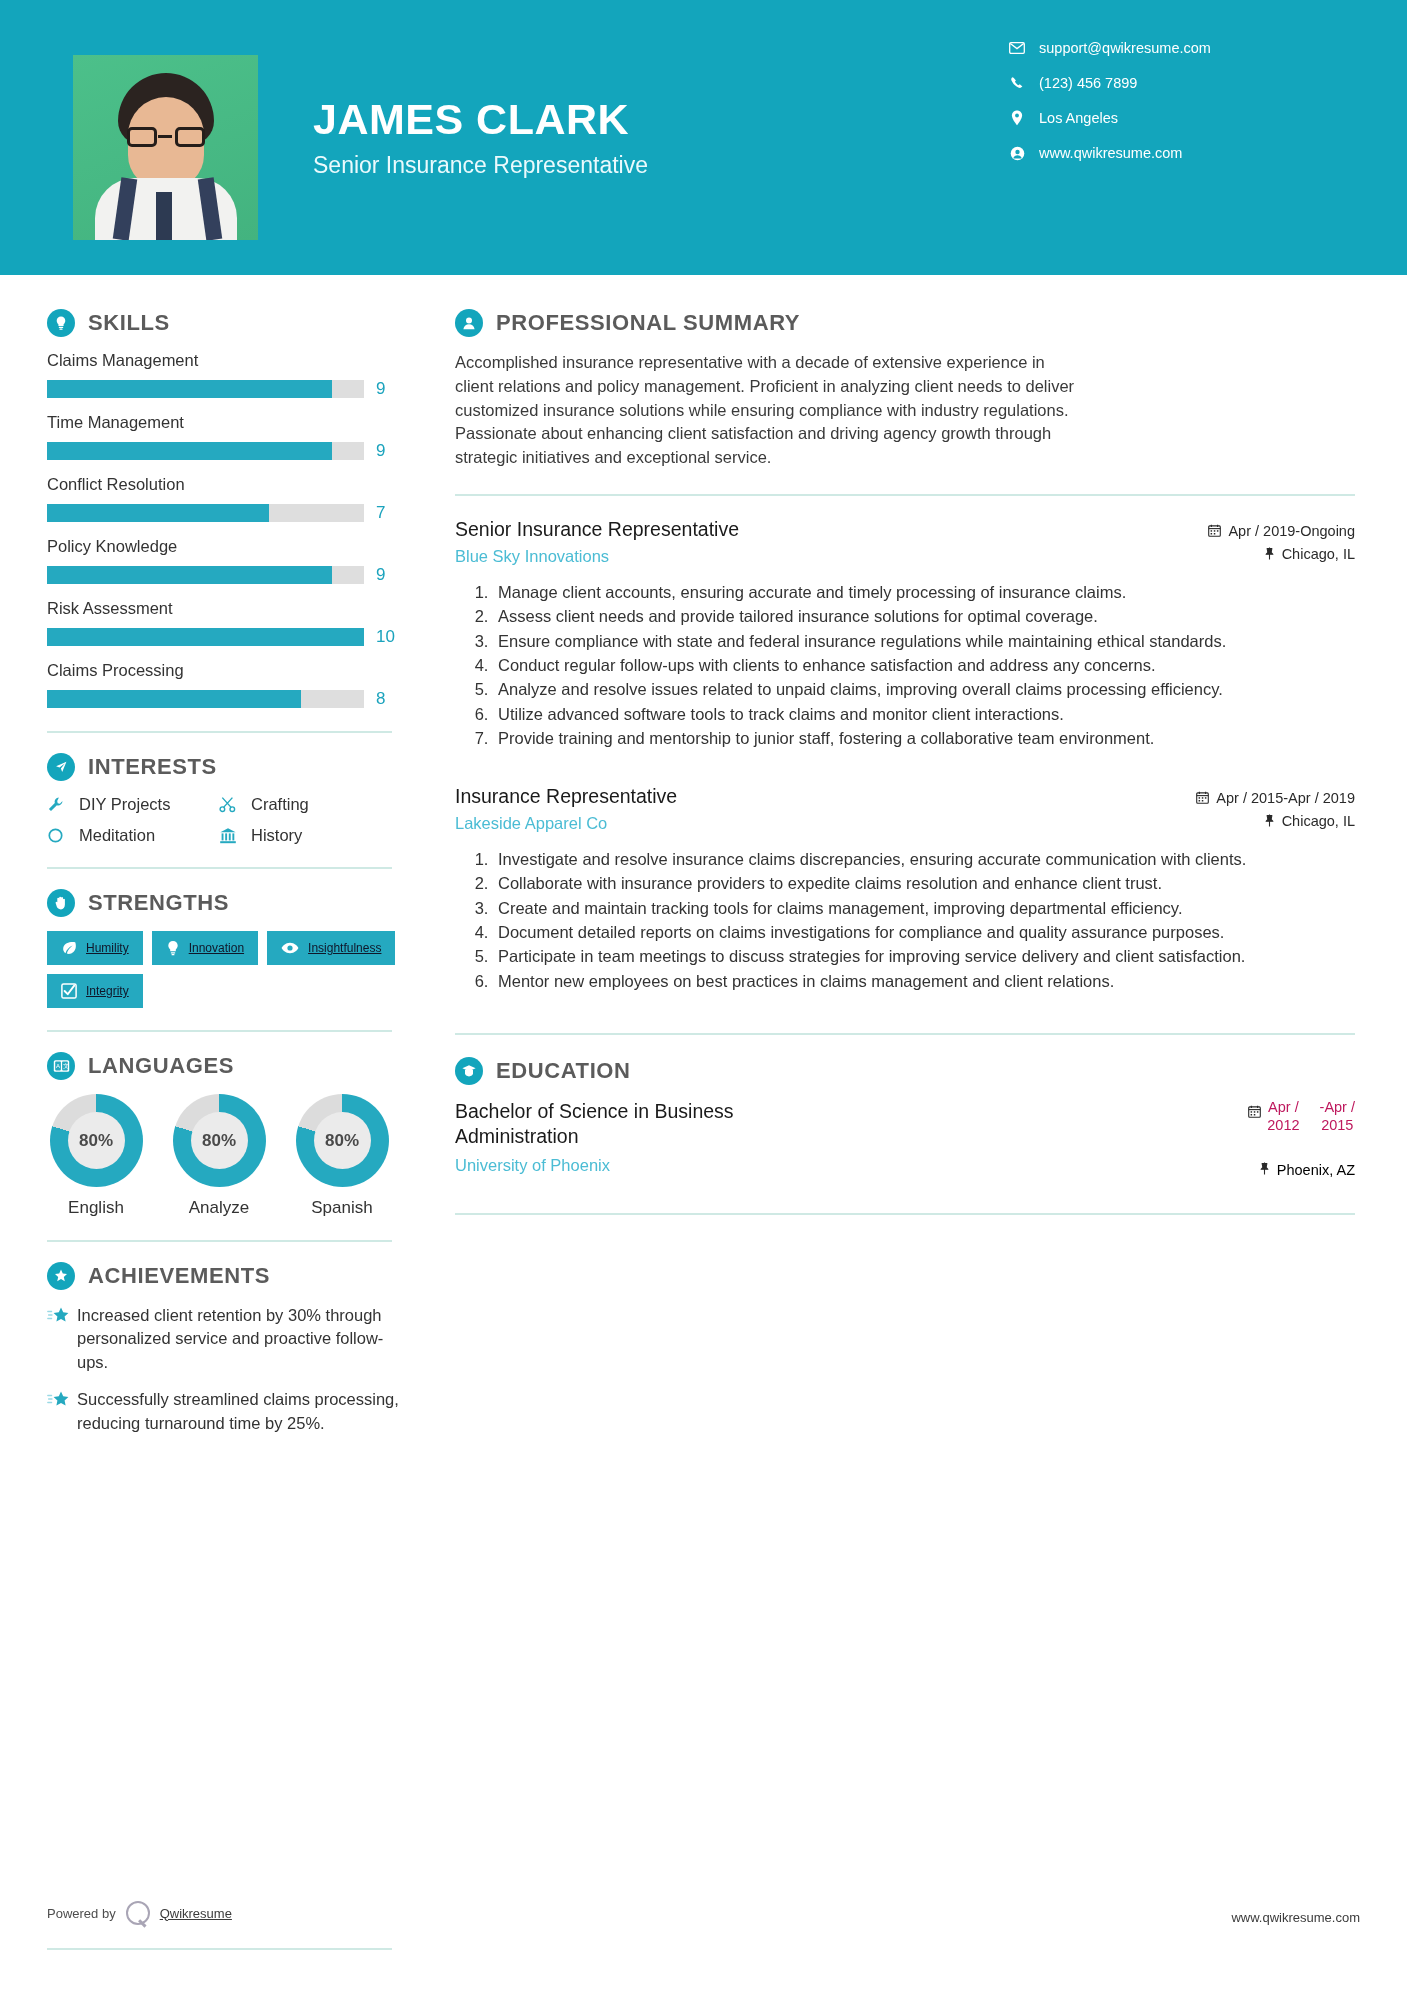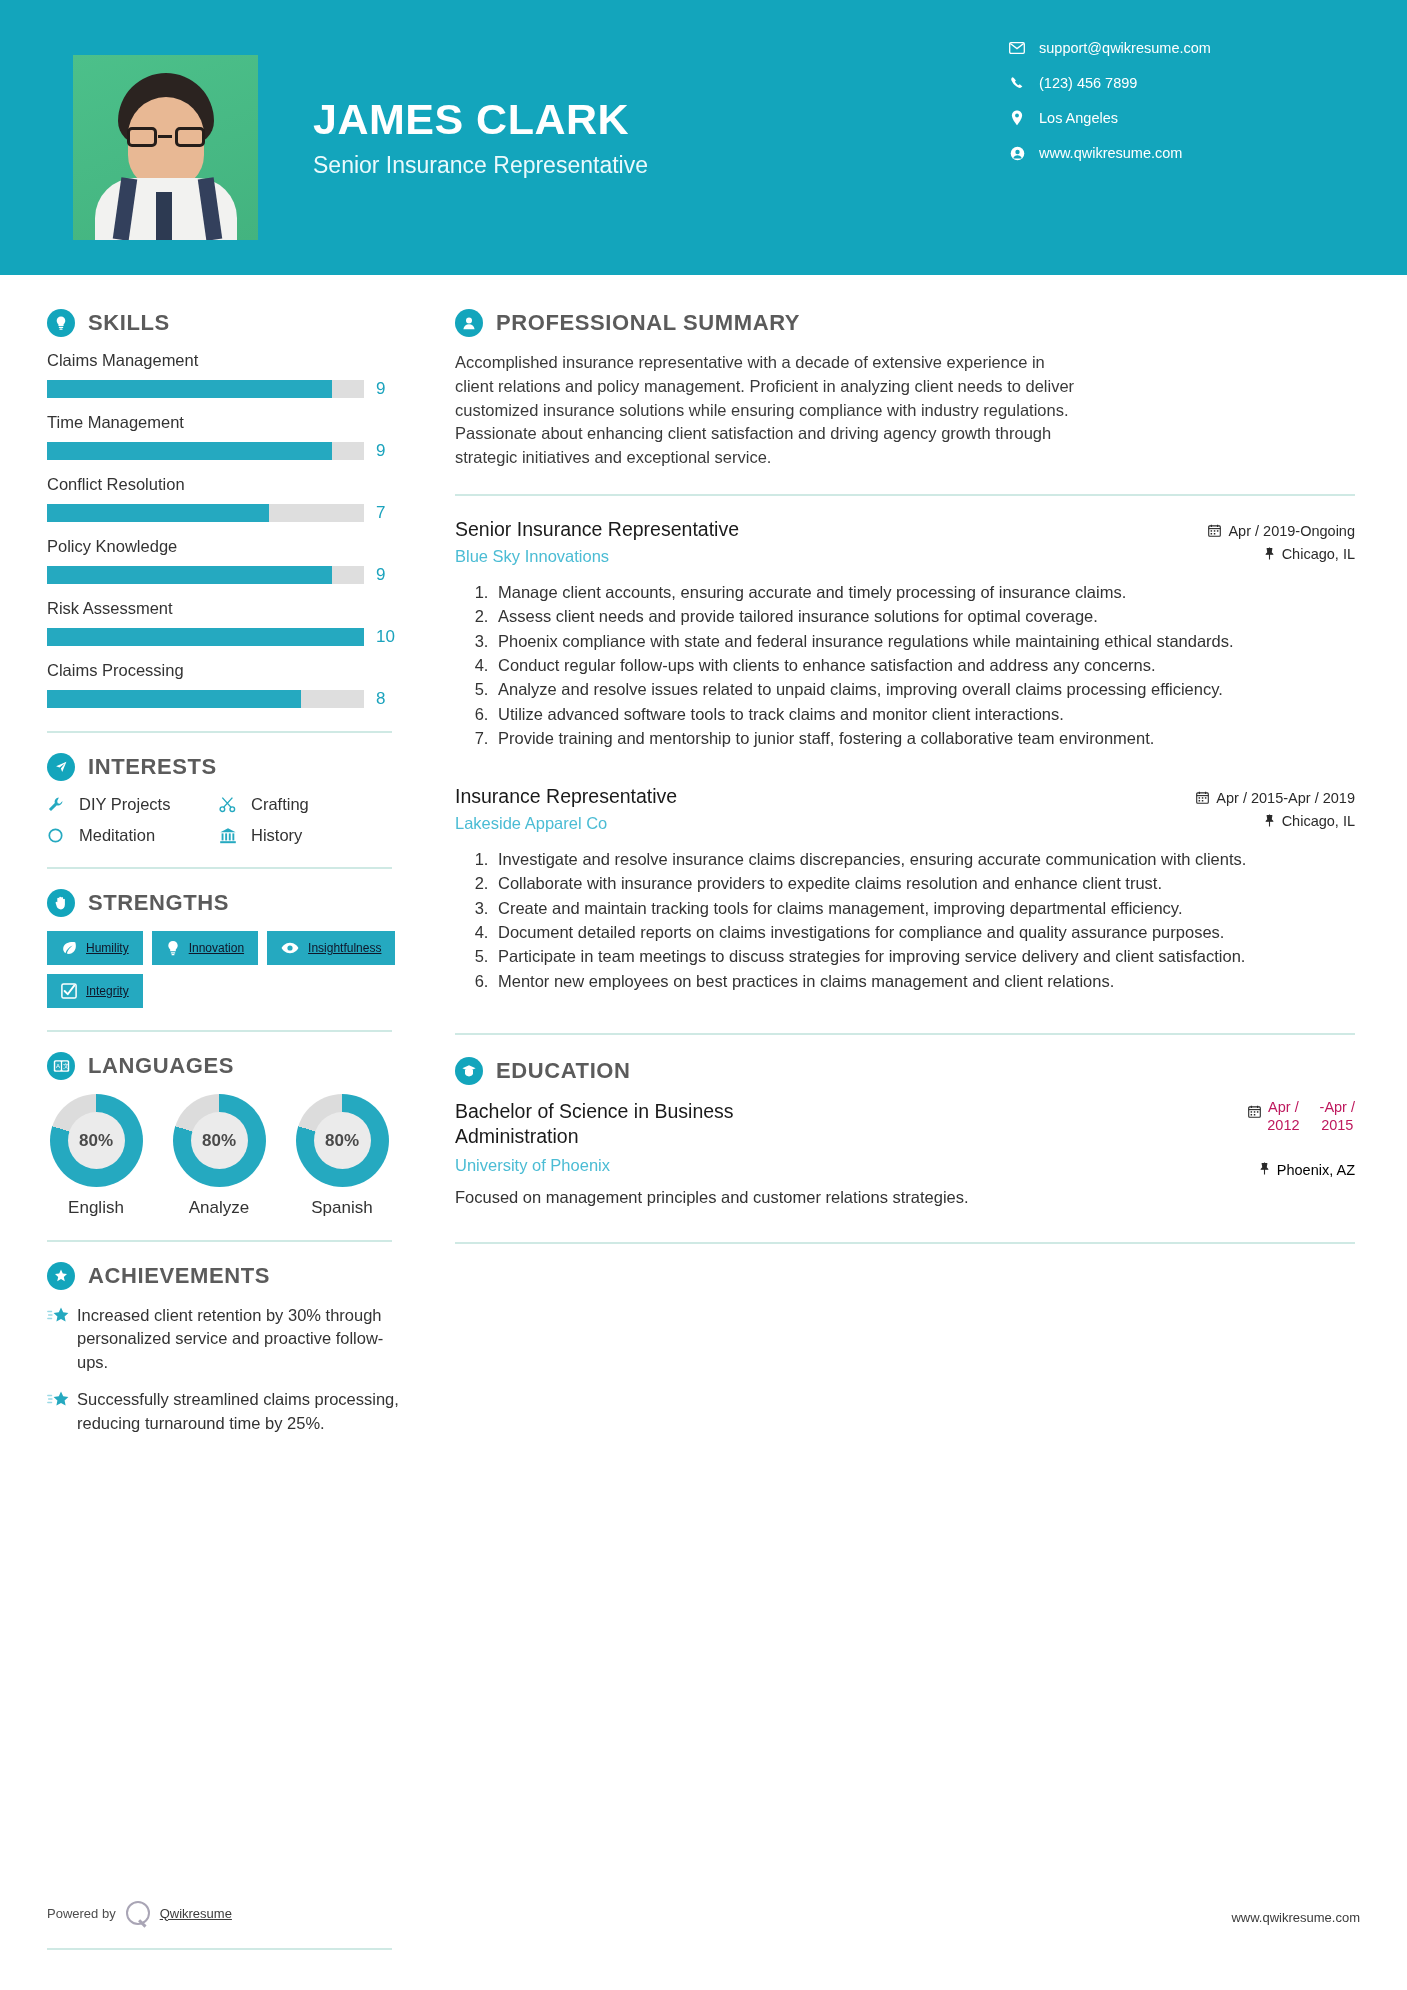--- a/index.html
+++ b/index.html
@@ -623,21 +623,21 @@
                       <path d="M5.5 0.6 L5.5 1.5 M3.1 1.5 L7.9 1.5 L7.1 5.4 L8.9 7.3 L2.1 7.3 L3.9 5.4 Z M5.5 7.3 L5.5 12.4" stroke="#2a2a2a" stroke-width="1.1" fill="#2a2a2a" stroke-linejoin="round"></path>
                     </svg>
                 </span>
                 <span>Chicago, IL</span>
               </div>
             </div>
           </div>
           <ol class="bullets">
             <li>Manage client accounts, ensuring accurate and timely processing of insurance claims.</li>
             <li>Assess client needs and provide tailored insurance solutions for optimal coverage.</li>
-            <li>Phoenix compliance with state and federal insurance regulations while maintaining ethical standards.</li>
+            <li>Ensure compliance with state and federal insurance regulations while maintaining ethical standards.</li>
             <li>Conduct regular follow-ups with clients to enhance satisfaction and address any concerns.</li>
             <li>Analyze and resolve issues related to unpaid claims, improving overall claims processing efficiency.</li>
             <li>Utilize advanced software tools to track claims and monitor client interactions.</li>
             <li>Provide training and mentorship to junior staff, fostering a collaborative team environment.</li>
           </ol>
         </div>
 
         <div class="job" style="margin-top:34px;">
           <div class="job-head">
             <div class="job-left">
@@ -726,21 +726,20 @@
             <div class="edu-loc">
               <span class="mi">
                 <svg width="11" height="13" viewBox="0 0 11 13">
                     <path d="M5.5 0.6 L5.5 1.5 M3.1 1.5 L7.9 1.5 L7.1 5.4 L8.9 7.3 L2.1 7.3 L3.9 5.4 Z M5.5 7.3 L5.5 12.4" stroke="#2a2a2a" stroke-width="1.1" fill="#2a2a2a" stroke-linejoin="round"></path>
                   </svg>
               </span>
               <span>Phoenix, AZ</span>
             </div>
           </div>
         </div>
-        <div class="edu-desc">Focused on management principles and customer relations strategies.</div>
         <div class="bottom-line"></div>
       </div>
     </div>
   </div>
 
   <div class="footer">
     <div class="powered">
       <span>Powered by</span>
       <span class="qlogo"></span>
       <span class="qname">Qwikresume</span>

